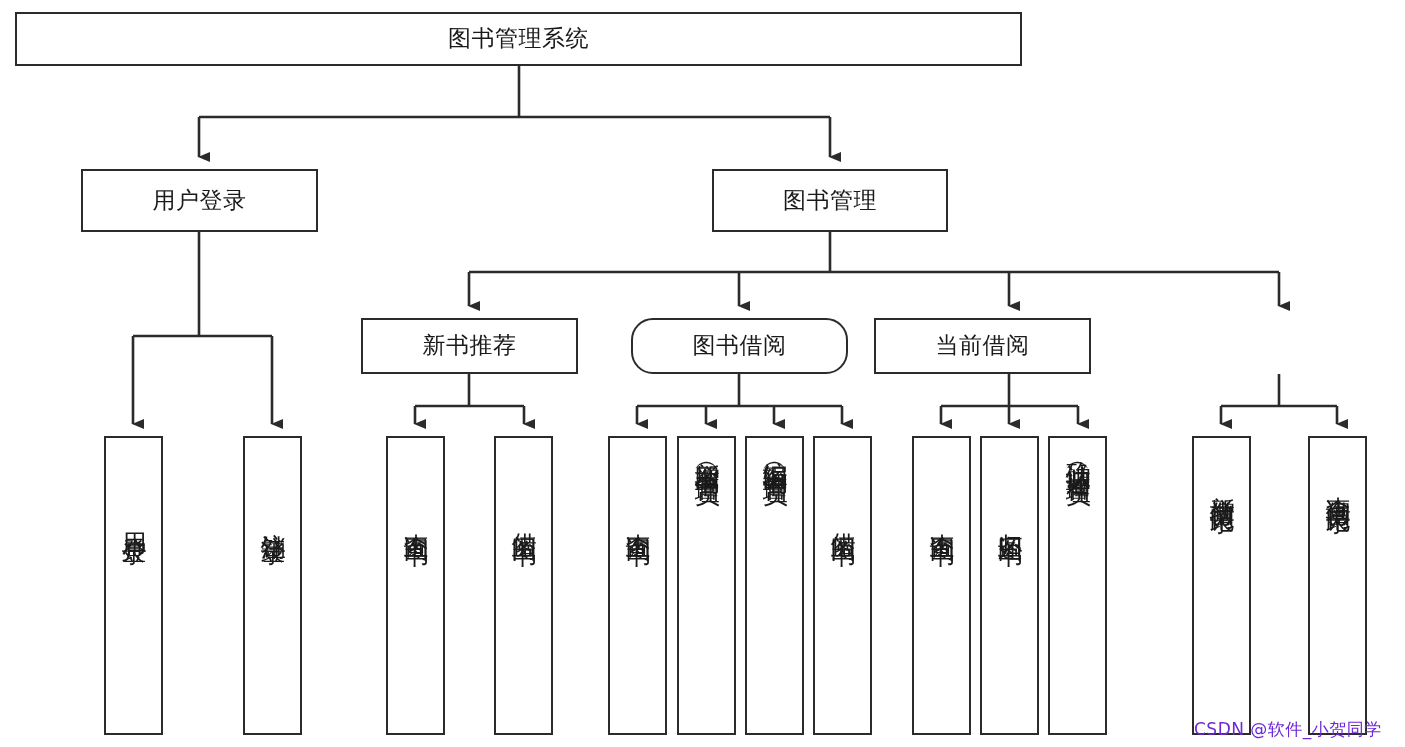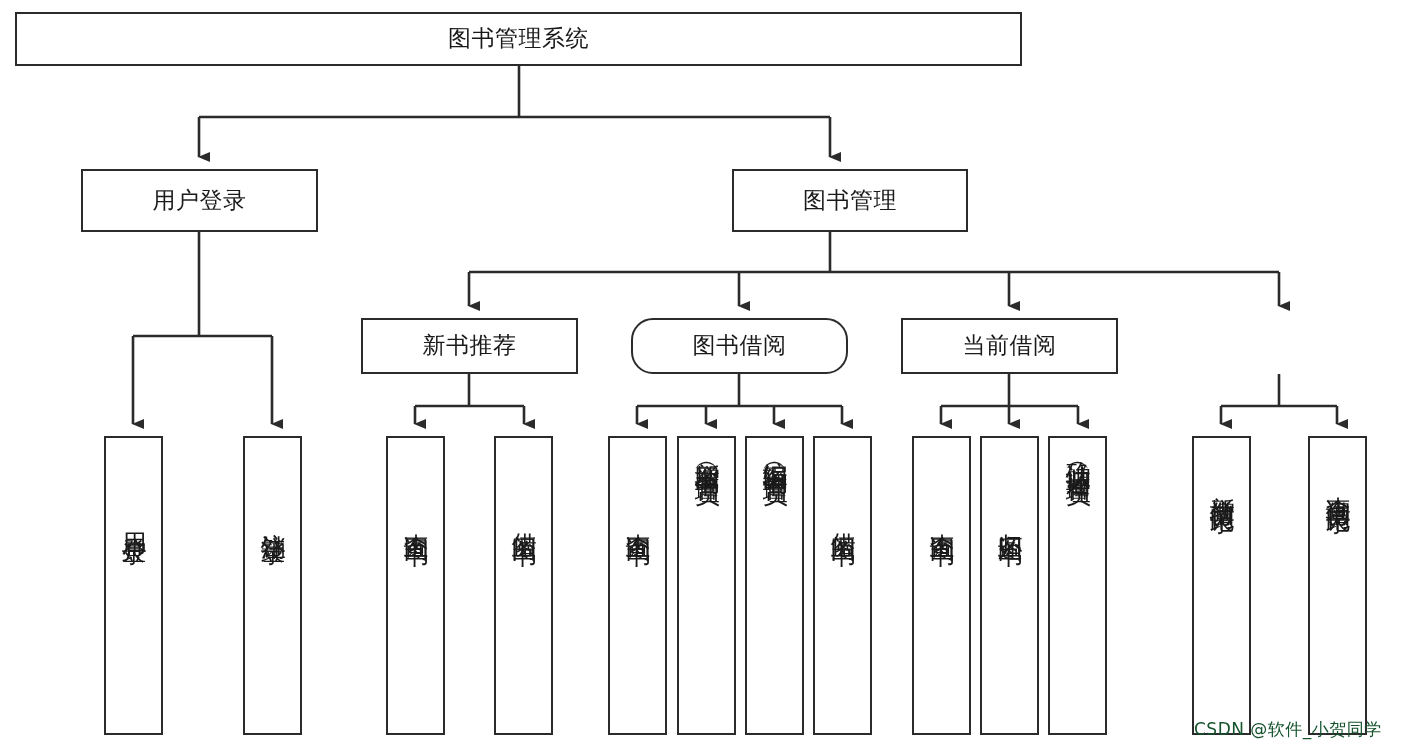--- a/index.html
+++ b/index.html
@@ -59,21 +59,21 @@
     writing-mode: vertical-rl;
     text-orientation: upright;
     font-size: 25px;
     line-height: 1.05;
     letter-spacing: 3px;
     white-space: normal;
   }
   .watermark {
     position: absolute;
     font-size: 17px;
-    color: #14532d;
+    color: #6d28d9;
     letter-spacing: 0.5px;
     white-space: nowrap;
     user-select: none;
   }
 </style>
 </head>
 <body>
 
 <div id="diagram-root">
 
@@ -128,33 +128,33 @@
   </svg>
 
   <div class="node-box node-h node-root" style="left:15px; top:12px; width:1007px; height:54px;">
     <span class="node-label">图书管理系统</span>
   </div>
 
   <div class="node-box node-h" style="left:81px; top:169px; width:237px; height:63px;">
     <span class="node-label">用户登录</span>
   </div>
 
-  <div class="node-box node-h" style="left:712px; top:169px; width:236px; height:63px;margin-left:20px;">
+  <div class="node-box node-h" style="left:712px; top:169px; width:236px; height:63px;">
     <span class="node-label">图书管理</span>
   </div>
 
   <div class="node-box node-h" style="left:361px; top:318px; width:217px; height:56px;">
     <span class="node-label">新书推荐</span>
   </div>
 
   <div class="node-box node-h" style="left:631px; top:318px; width:217px; height:56px;border-radius:22px;">
     <span class="node-label">图书借阅</span>
   </div>
 
-  <div class="node-box node-h" style="left:901px; top:318px; width:217px; height:56px;">
+  <div class="node-box node-h" style="left:874px; top:318px; width:217px; height:56px;">
     <span class="node-label">当前借阅</span>
   </div>
 
 
   <div class="node-box node-v" style="left:104px; top:436px; width:59px; height:299px; padding-top:75px;">
     <span class="node-label">用户登录</span>
   </div>
 
   <div class="node-box node-v" style="left:243px; top:436px; width:59px; height:299px; padding-top:75px;">
     <span class="node-label">注销登录</span>

